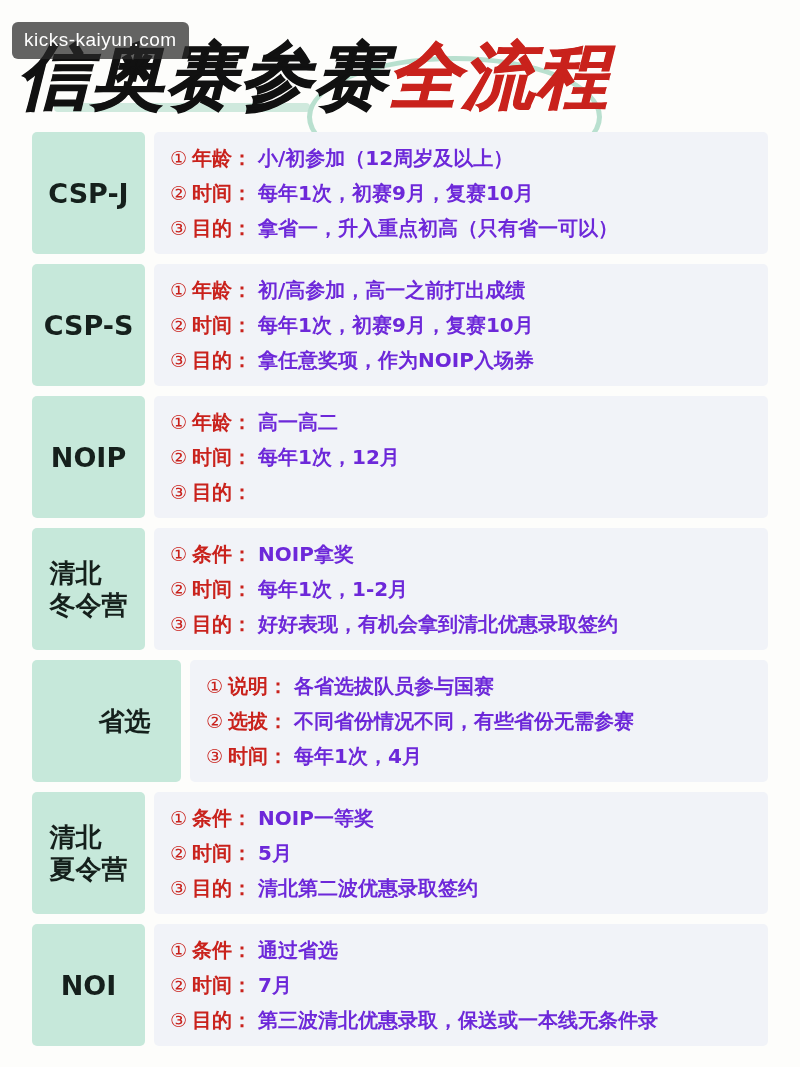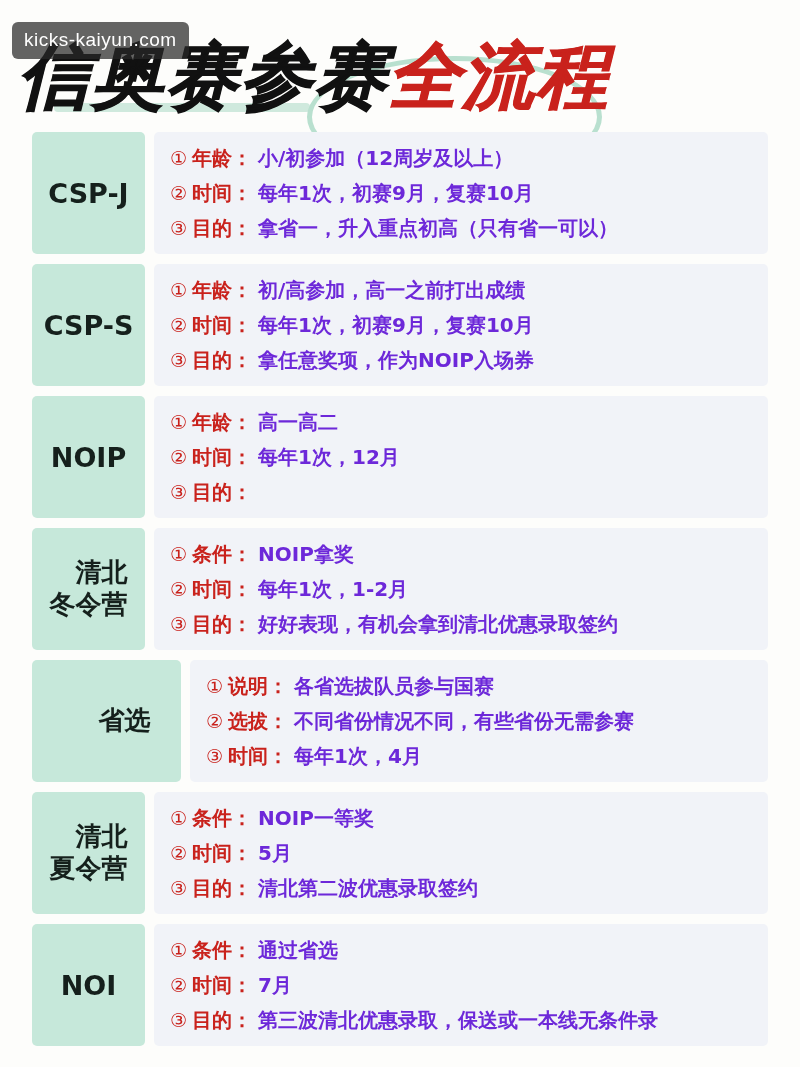--- a/index.html
+++ b/index.html
@@ -97,32 +97,31 @@
     min-height: 118px;
   }
   .badge {
     width: 113px;
     flex: 0 0 113px;
     background: #c6e8da;
     border-radius: 5px;
     display: flex;
     align-items: center;
     justify-content: center;
-    text-align: right;
+    text-align: left;
     color: #15201c;
     font-weight: bold;
     font-size: 27px;
     line-height: 33px;
     font-family: "DejaVu Sans", "Liberation Sans", sans-serif;
     letter-spacing: 0px;
   }
   .badge.cn {
     font-size: 26px;
     line-height: 32px;
-    font-family: Liberation Serif, serif;
   }
   .panel {
     flex: 1 1 auto;
     background: #f1f3f8;
     border-radius: 5px;
     padding: 13px 14px 13px 16px;
     box-sizing: border-box;
     display: flex;
     flex-direction: column;
     justify-content: center;

